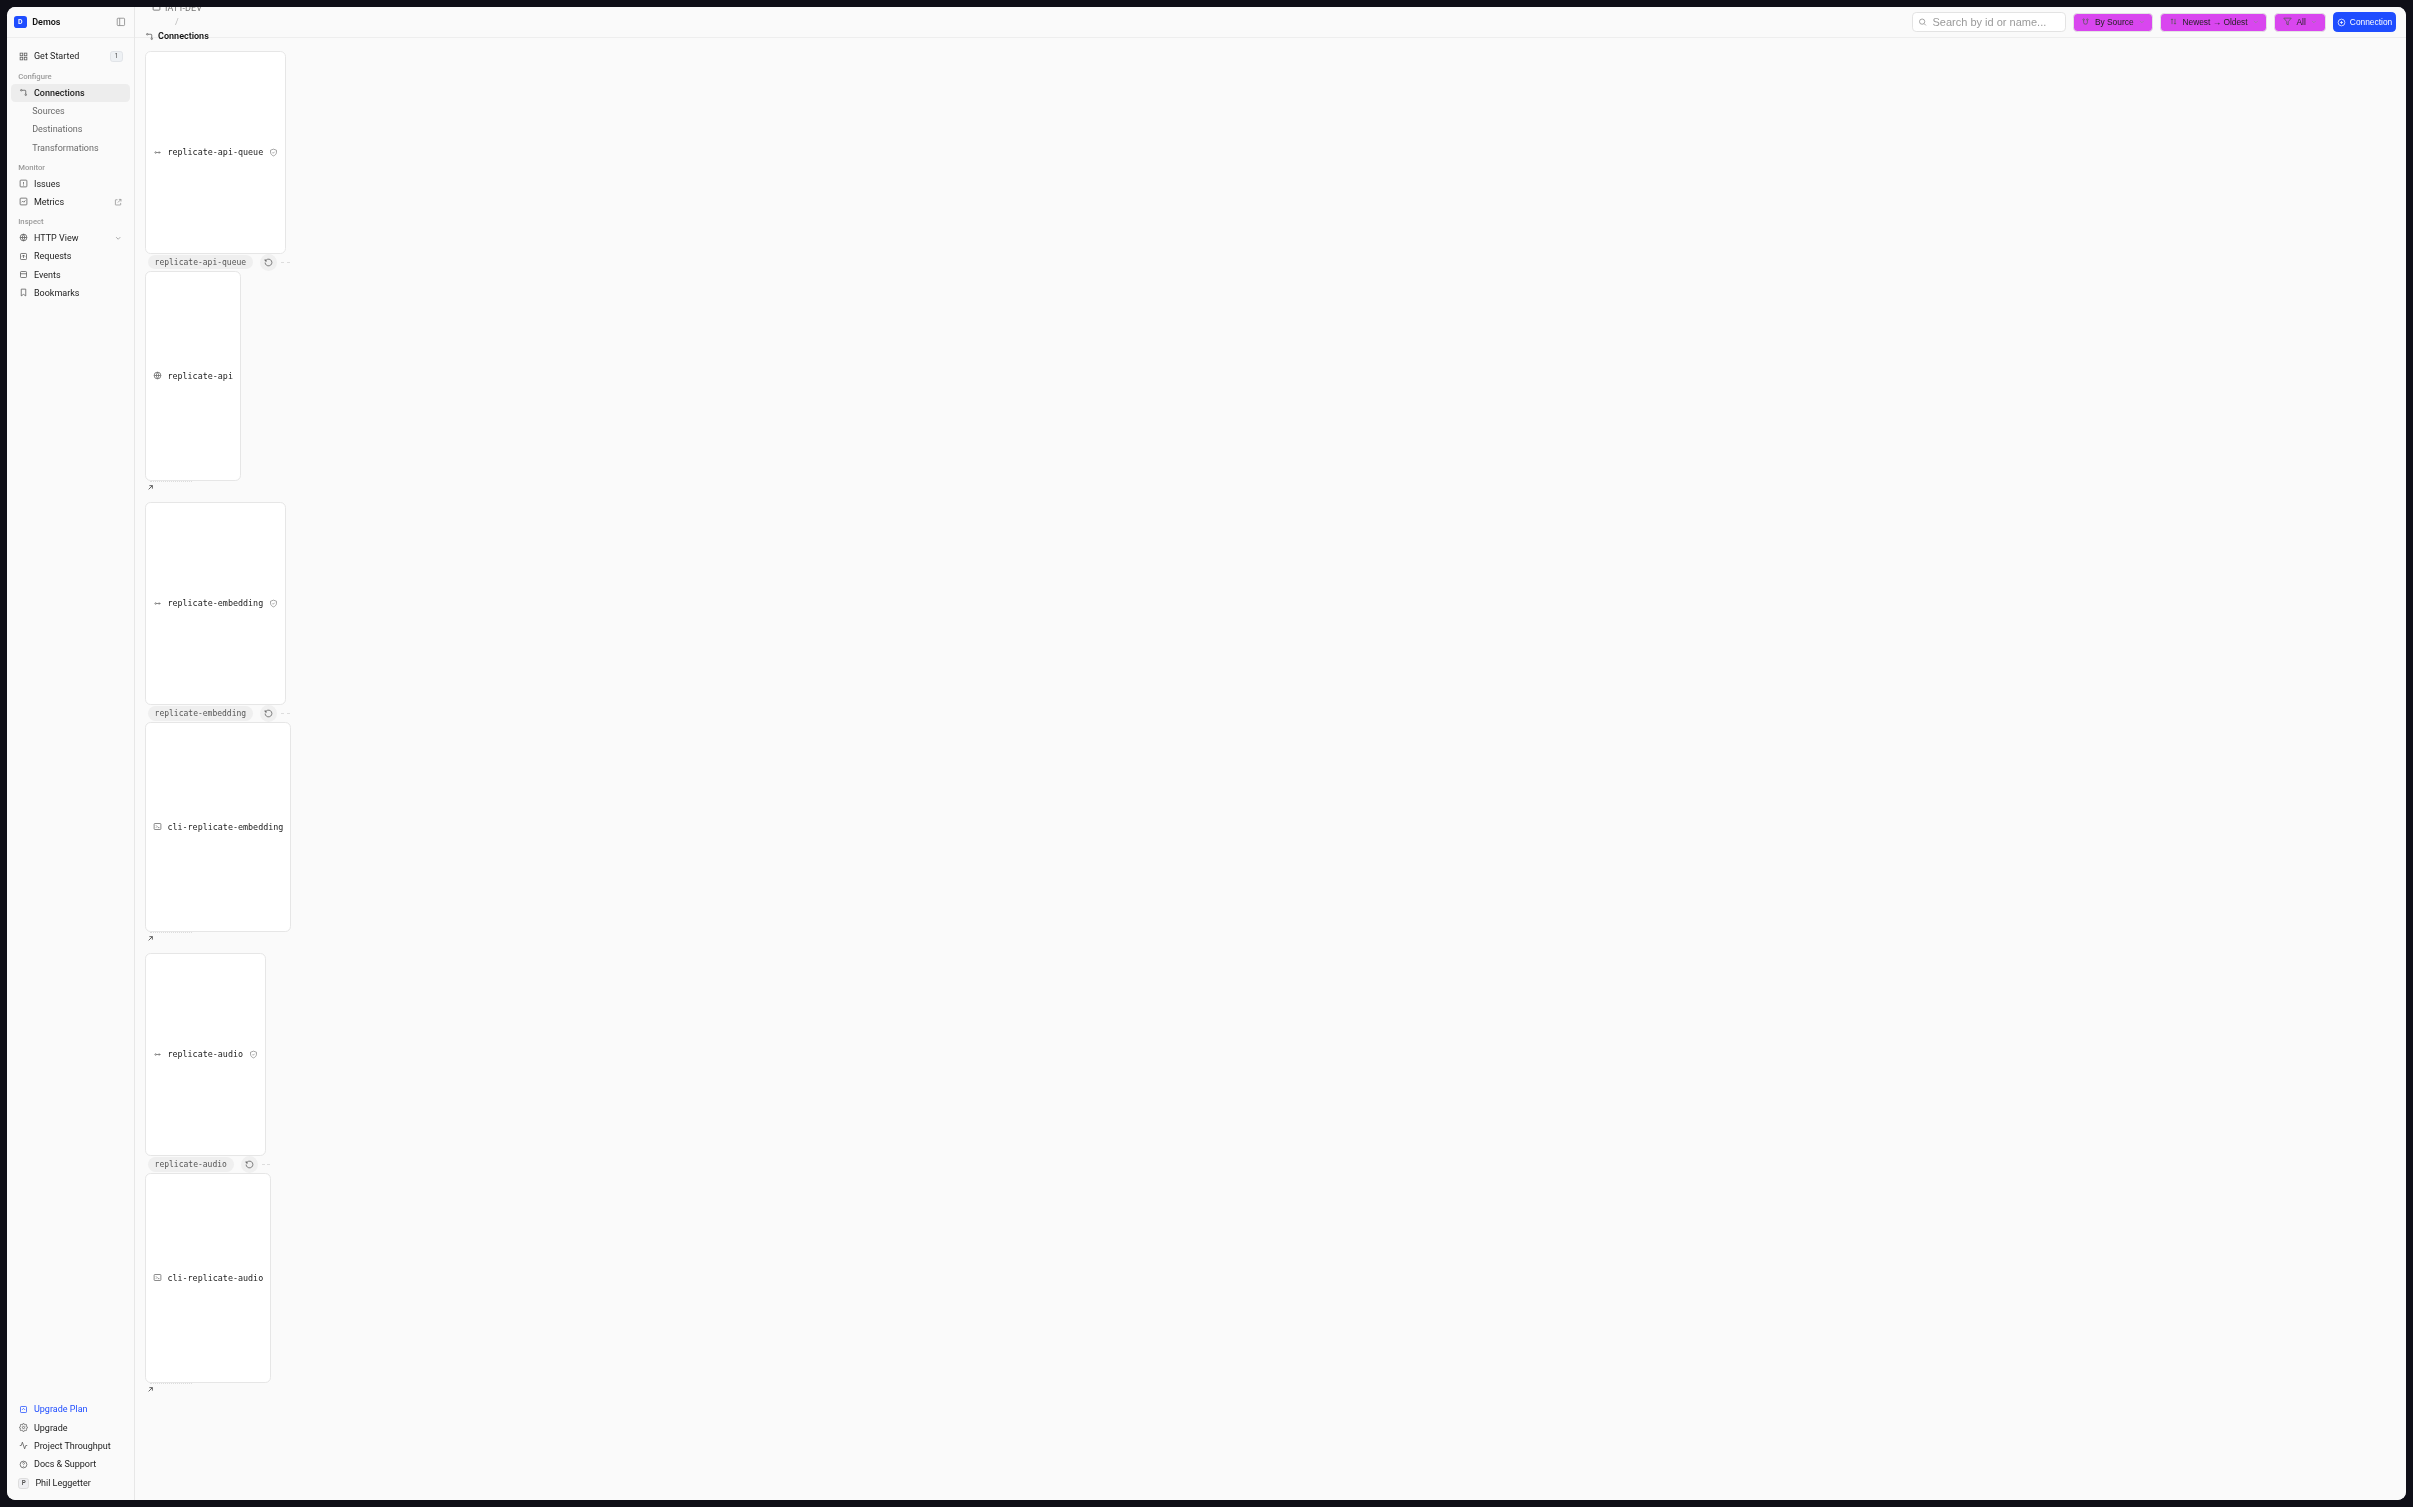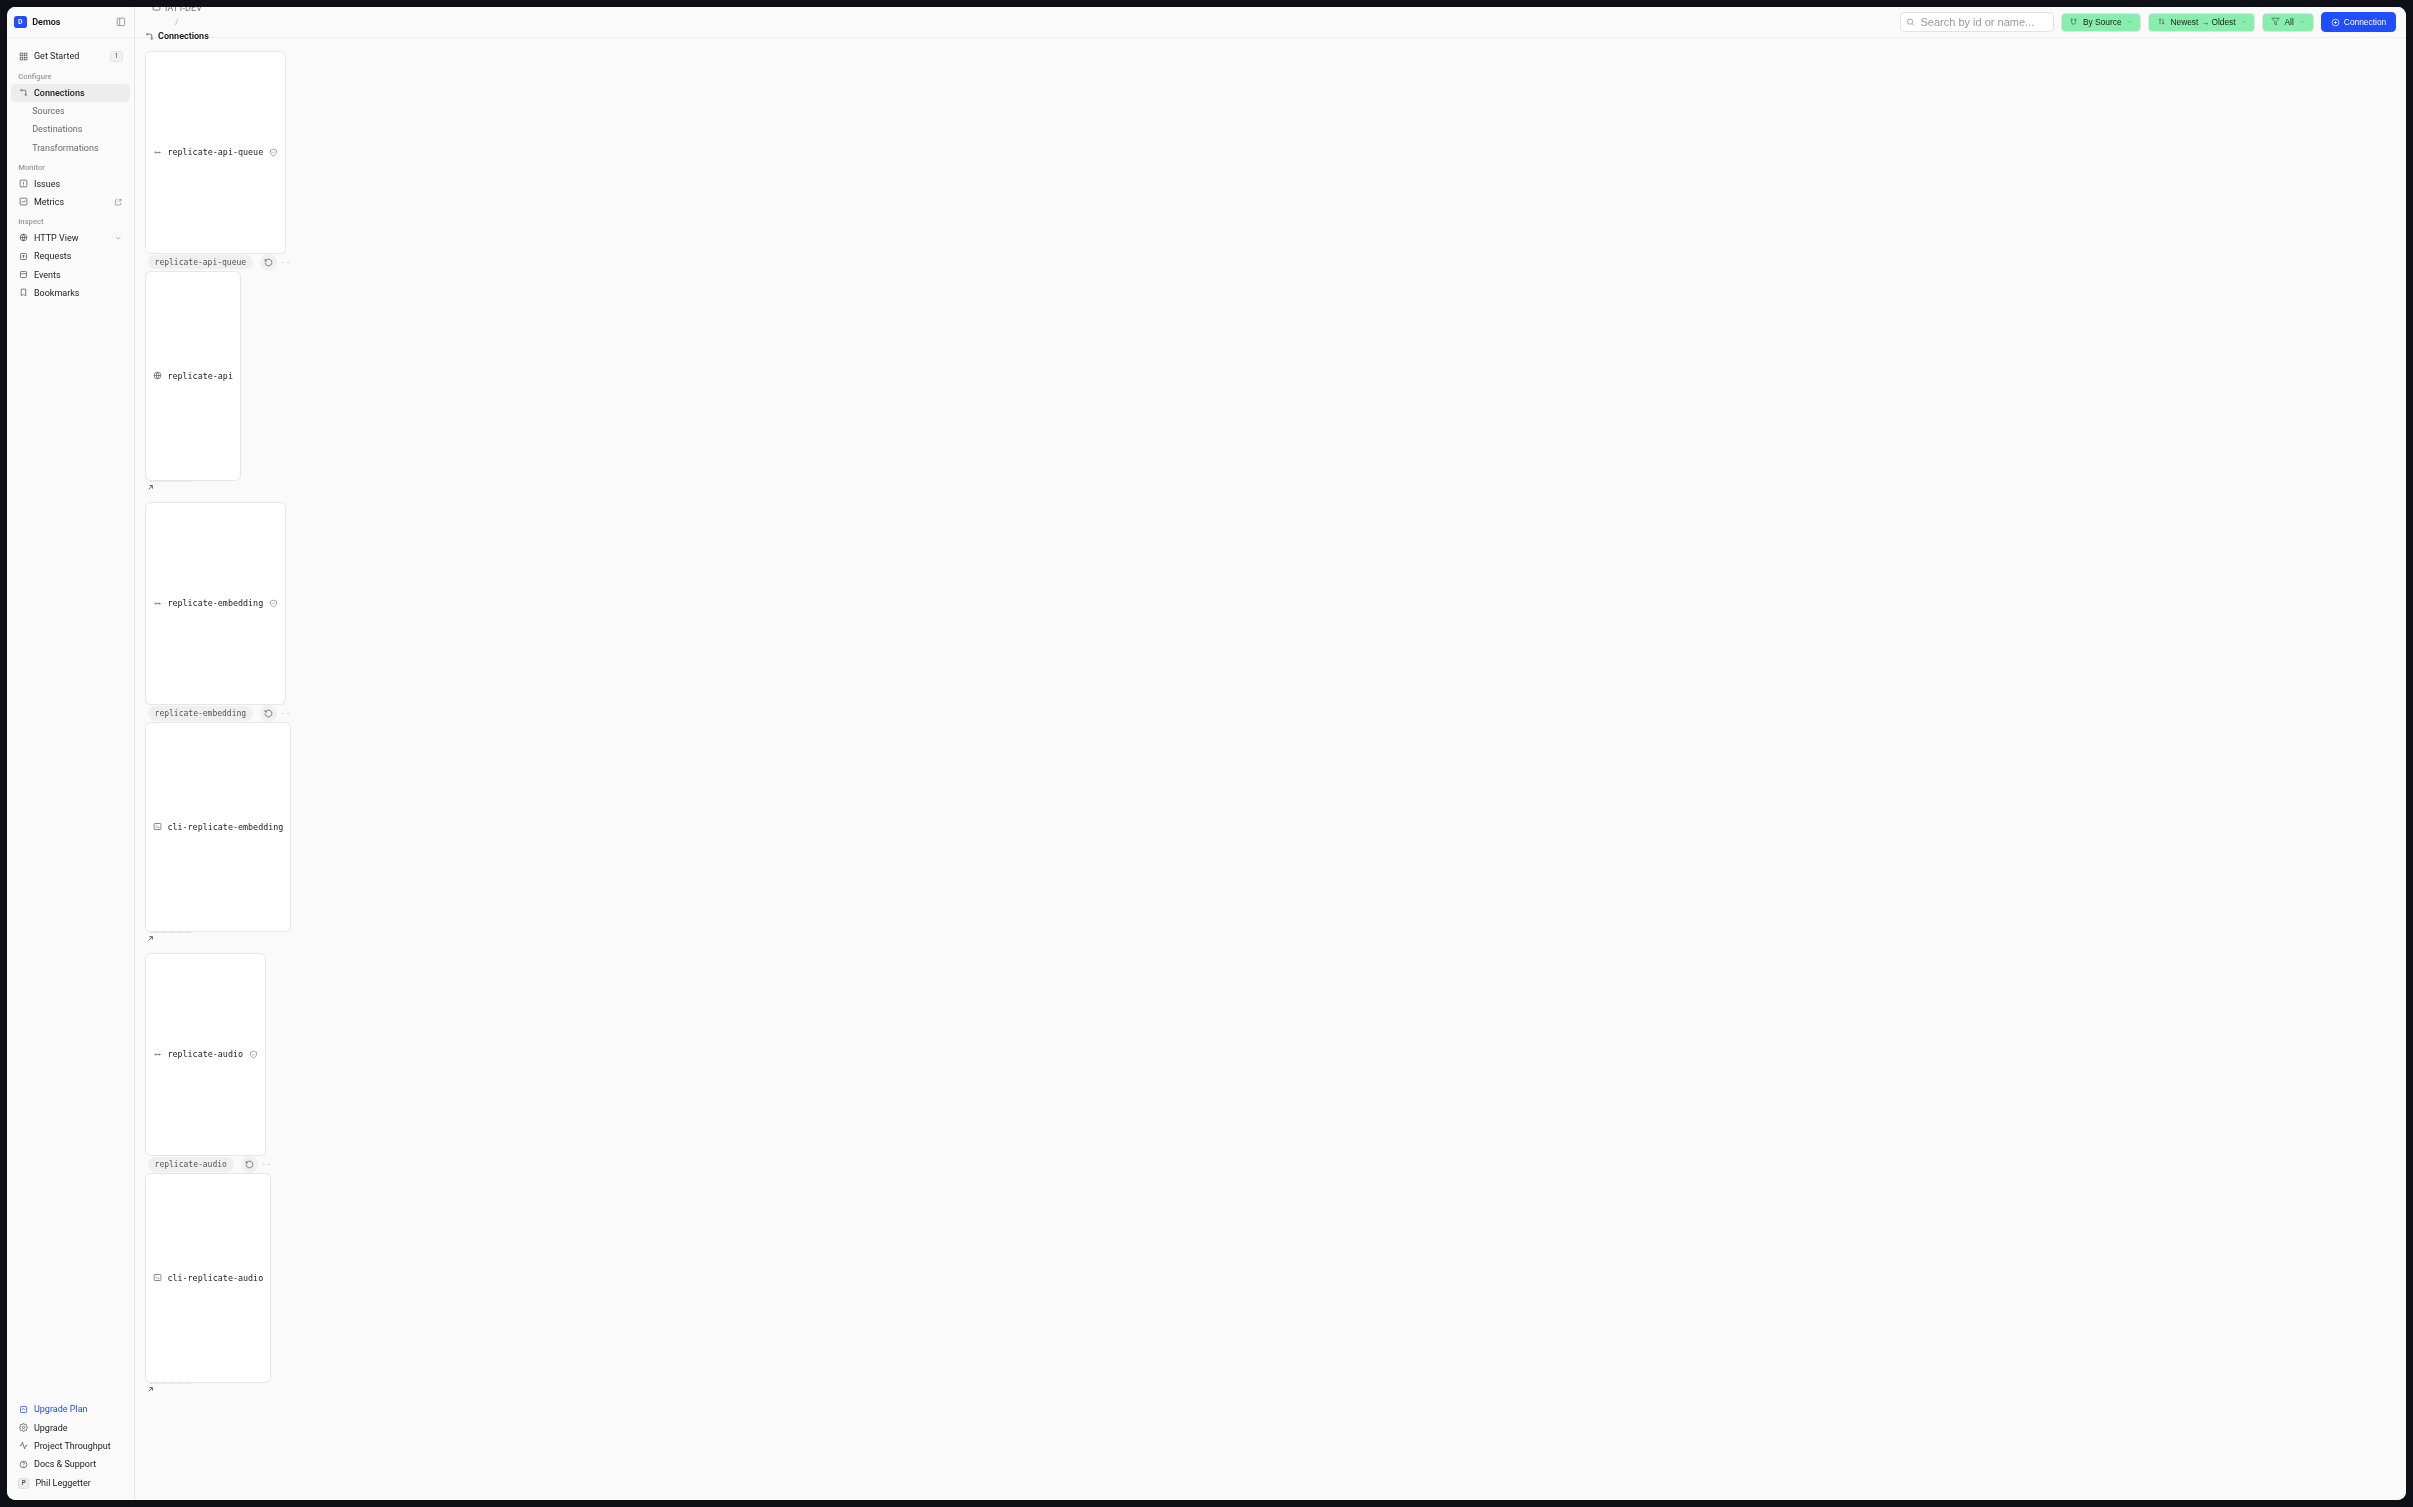--- a/index.html
+++ b/index.html
@@ -165,37 +165,37 @@
   .search-icon-pos {
     position: absolute;
     left: 5.6px; top: 50%;
     transform: translateY(-50%);
     color: #888;
     display: flex;
   }
   .tool-btn {
     height: 19px;
     border: 0.7px solid #e3e3e3;
-    background: #86efac;
+    background: #d946ef;
     border-radius: 4.2px;
     padding: 0 7px;
     display: flex;
     align-items: center;
     gap: 4.2px;
     font-size: 8.4px;
     color: #222;
     cursor: pointer;
   }
   .primary-btn {
     height: 19.6px;
     background: #1f4dff;
     border: 0.7px solid #1f4dff;
     color: #fff;
     border-radius: 4.2px;
-    padding: 0 9px;
+    padding: 0 3px;
     display: flex;
     align-items: center;
     gap: 4.2px;
     font-size: 8.4px;
     font-weight: 500;
     cursor: pointer;
   }
   .chev { color: #888; }
 
   

